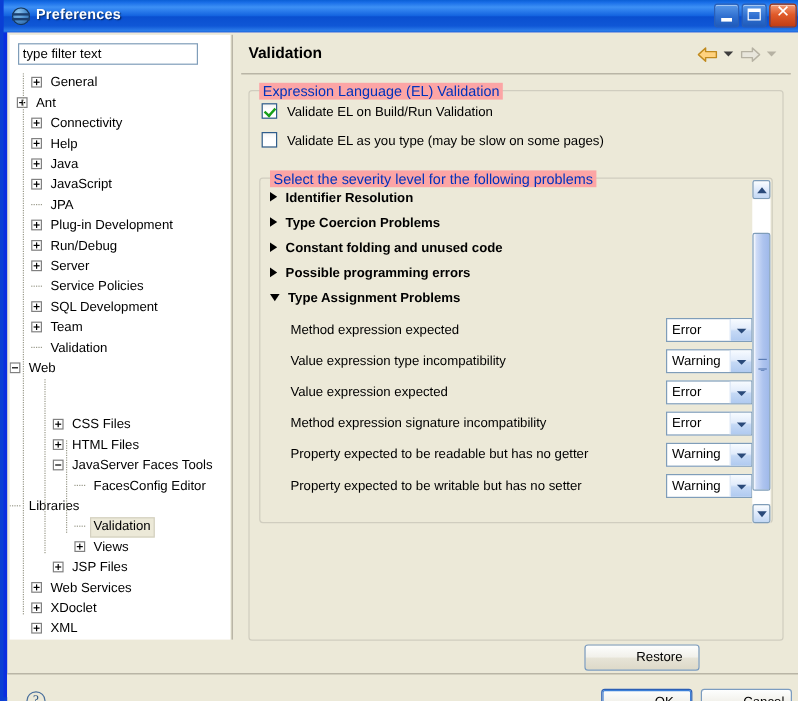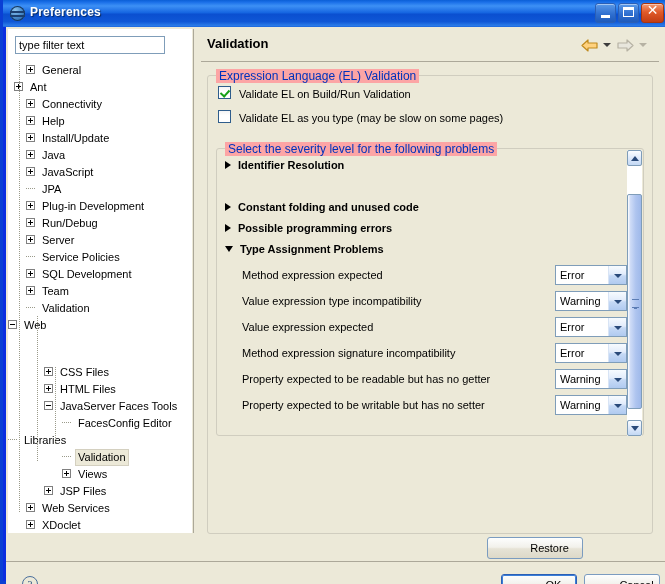--- a/index.html
+++ b/index.html
@@ -464,21 +464,20 @@
 
   <div class="client">
 
     <div class="tree-panel">
       <input class="filter-box" type="text" value="type filter text" style="">
       <div class="tree" id="tree">
           <div class="tnode" style="padding-left: 18px;"><span class="exp plus"></span><span class="lbl">General</span></div>
           <div class="tnode" style="padding-left: 6px;"><span class="exp plus"></span><span class="lbl">Ant</span></div>
           <div class="tnode" style="padding-left: 18px;"><span class="exp plus"></span><span class="lbl">Connectivity</span></div>
           <div class="tnode" style="padding-left: 18px;"><span class="exp plus"></span><span class="lbl">Help</span></div>
-          <div class="tnode" style="padding-left: 18px;"><span class="exp plus"></span><span class="lbl">Install/Update</span></div>
           <div class="tnode" style="padding-left: 18px;"><span class="exp plus"></span><span class="lbl">Java</span></div>
           <div class="tnode" style="padding-left: 18px;"><span class="exp plus"></span><span class="lbl">JavaScript</span></div>
           <div class="tnode" style="padding-left: 18px;"><span class="dots"></span><span class="lbl">JPA</span></div>
           <div class="tnode" style="padding-left: 18px;"><span class="exp plus"></span><span class="lbl">Plug-in Development</span></div>
           <div class="tnode" style="padding-left: 18px;"><span class="exp plus"></span><span class="lbl">Run/Debug</span></div>
           <div class="tnode" style="padding-left: 18px;"><span class="exp plus"></span><span class="lbl">Server</span></div>
           <div class="tnode" style="padding-left: 18px;"><span class="dots"></span><span class="lbl">Service Policies</span></div>
           <div class="tnode" style="padding-left: 18px;"><span class="exp plus"></span><span class="lbl">SQL Development</span></div>
           <div class="tnode" style="padding-left: 18px;"><span class="exp plus"></span><span class="lbl">Team</span></div>
           <div class="tnode" style="padding-left: 18px;"><span class="dots"></span><span class="lbl">Validation</span></div>
@@ -529,20 +528,21 @@
         <div class="cbrow" style="top:34px;">
           <span class="cbox"></span>
           <span class="cblabel">Validate EL as you type (may be slow on some pages)</span>
         </div>
 
         <div class="group" id="sev-group">
           <div class="legend">Select the severity level for the following problems</div>
 
           <div class="sevlist" id="sevlist">
               <div class="cat" style="top: 6px;"><span class="tri right"></span><span>Identifier Resolution</span></div>
+              <div class="cat" style="top: 27px;"><span class="tri right"></span><span>Type Coercion Problems</span></div>
               <div class="cat" style="top: 48px;"><span class="tri right"></span><span>Constant folding and unused code</span></div>
               <div class="cat" style="top: 69px;"><span class="tri right"></span><span>Possible programming errors</span></div>
               <div class="cat" style="top: 90px;"><span class="tri down"></span><span>Type Assignment Problems</span></div>
               <div class="sevrow" style="top: 115px;">
                 <div class="slabel">Method expression expected</div>
                 <div class="combo">
                   <span class="cval">Error</span>
                   <span class="cbtn"></span>
                 </div>
               </div>

